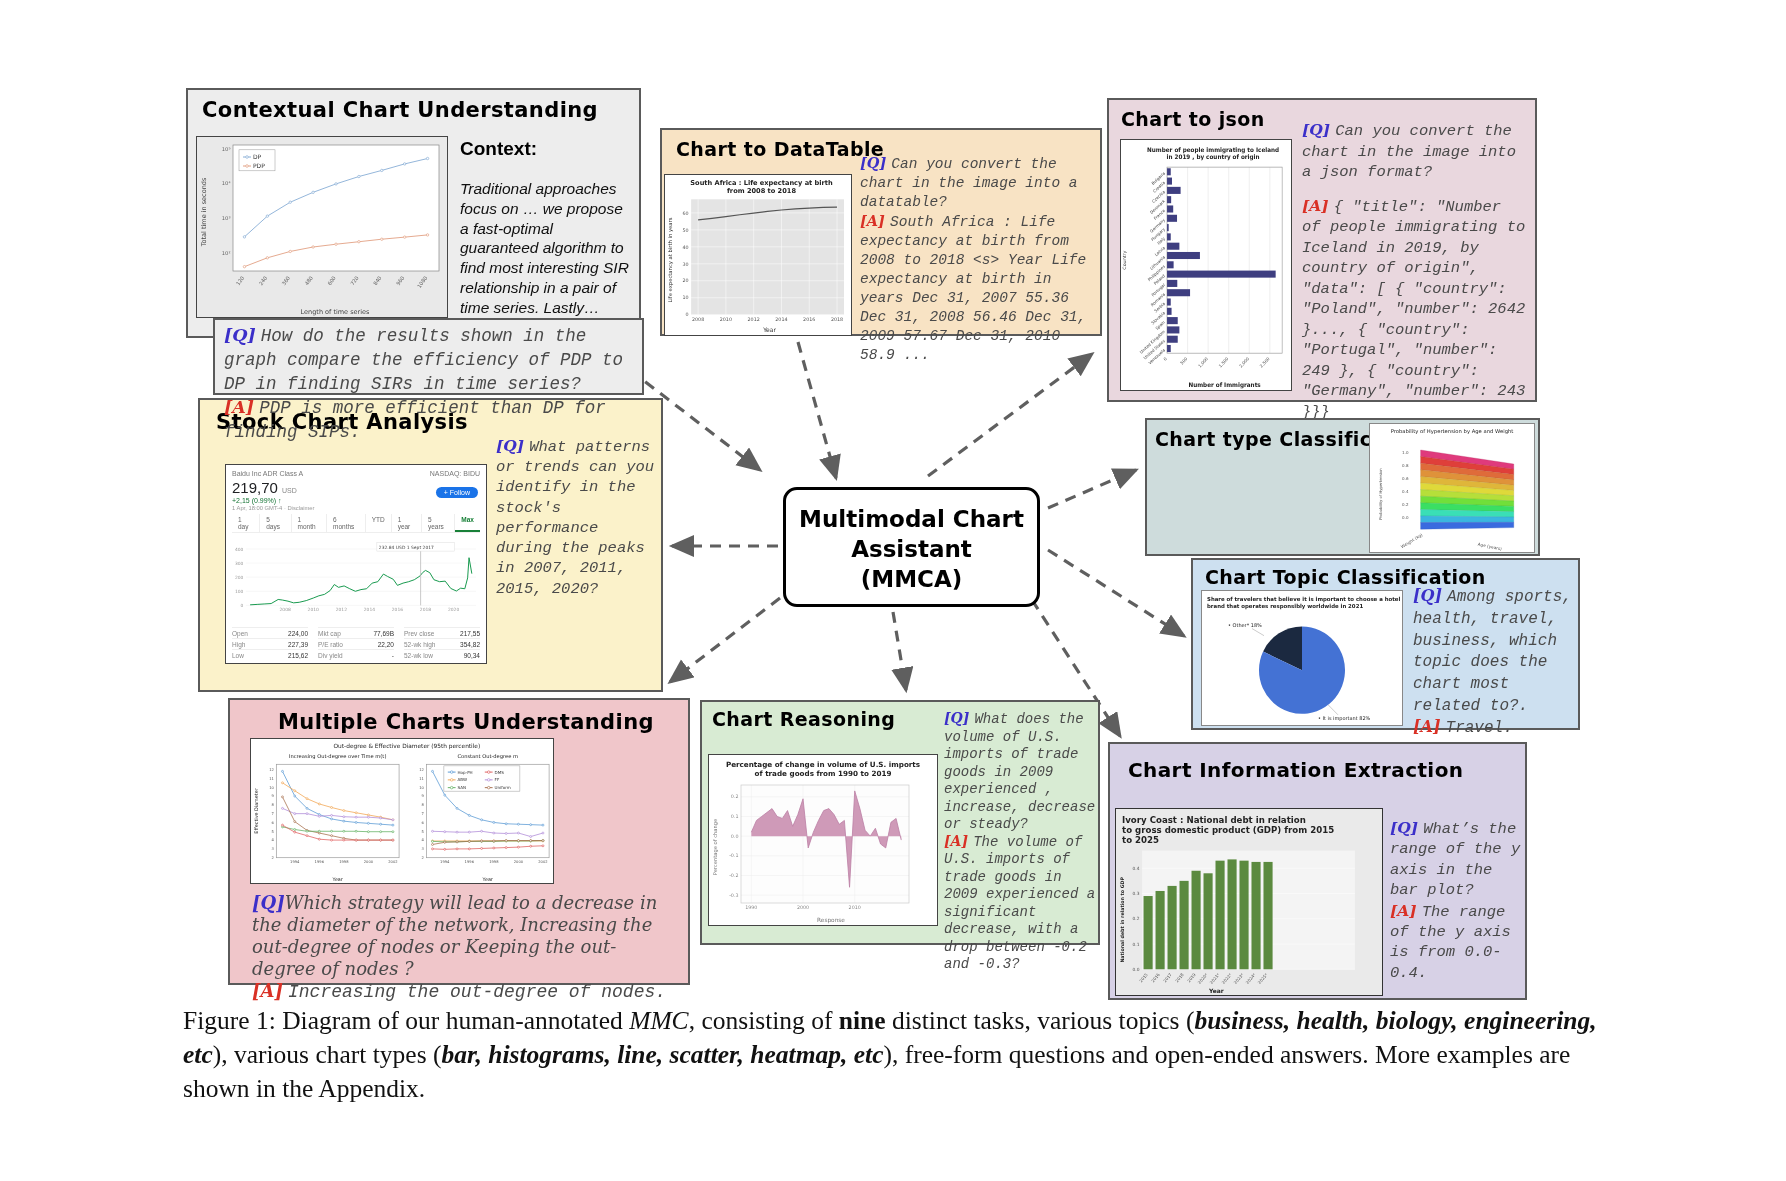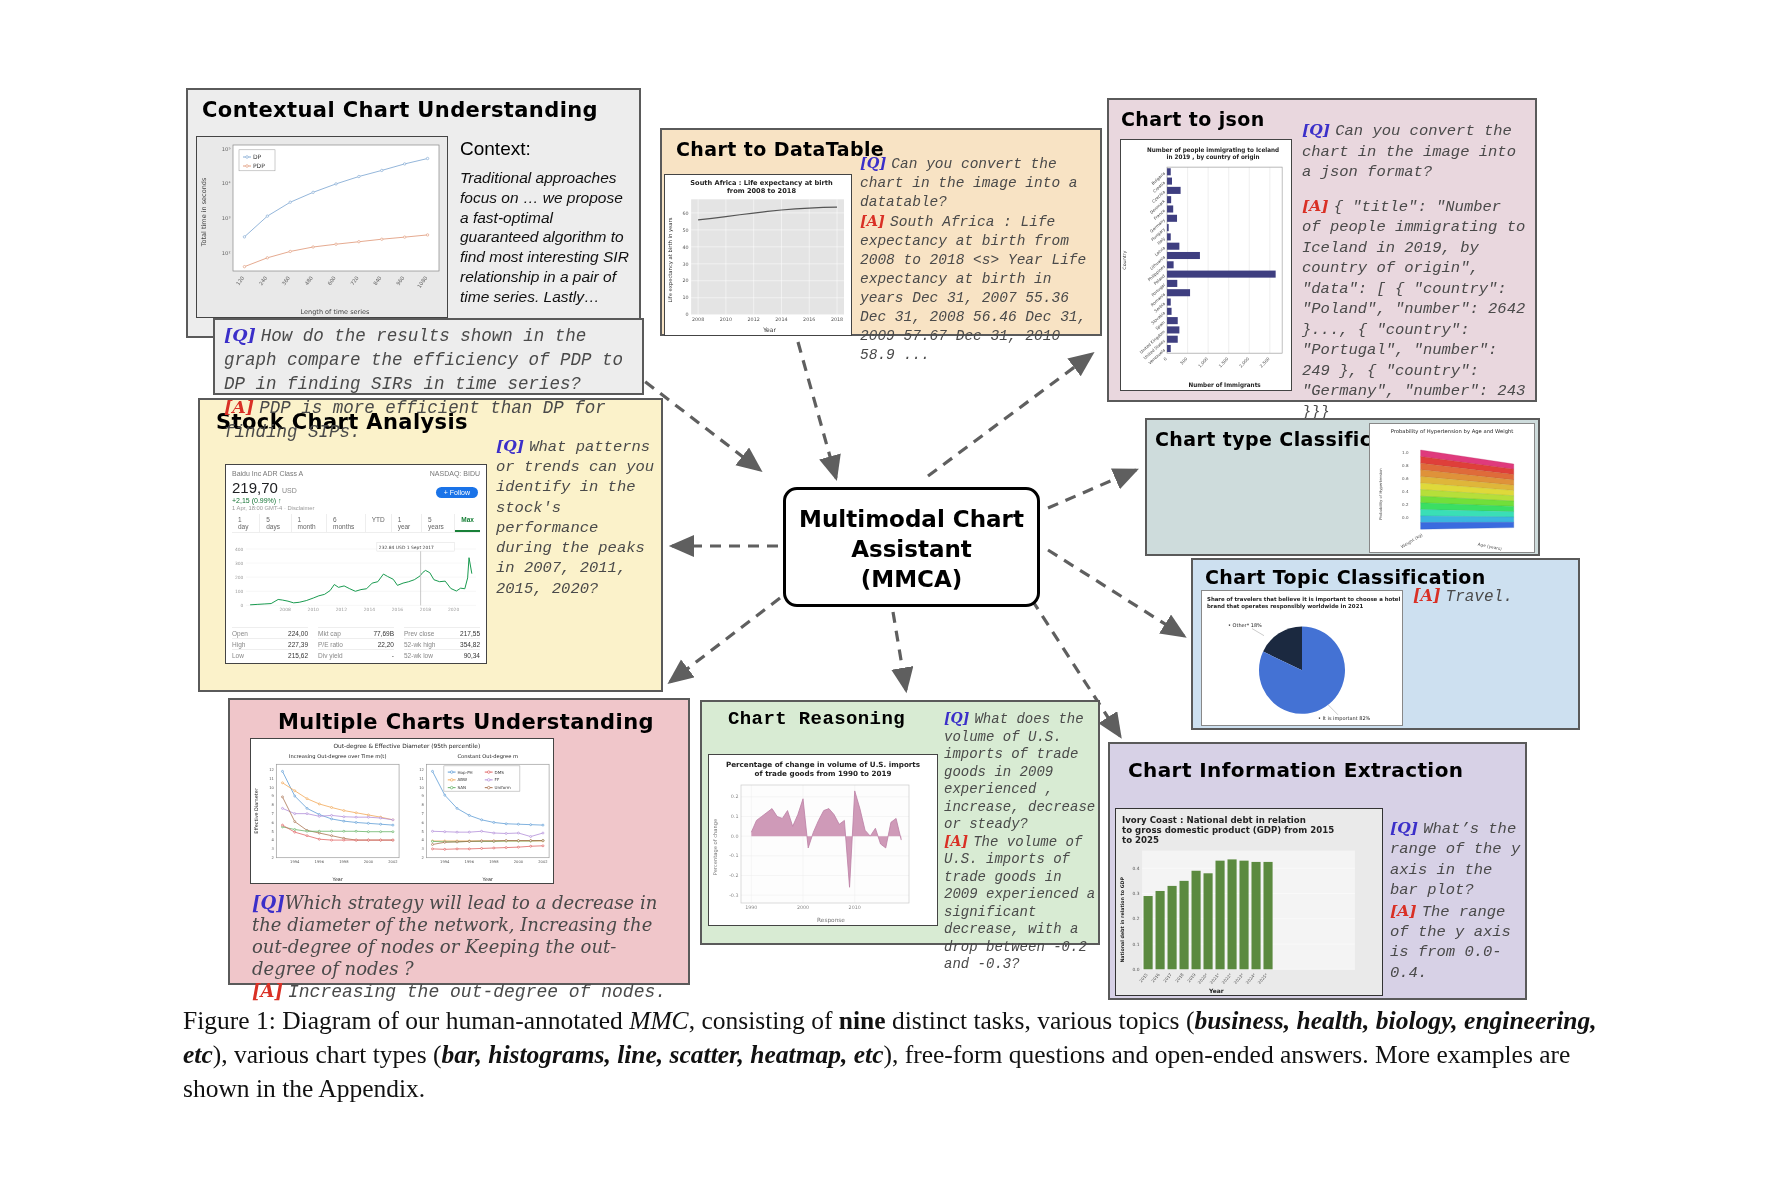--- a/index.html
+++ b/index.html
@@ -6,22 +6,22 @@
   .page{position:relative;width:1786px;height:1140px;background:#fff;overflow:hidden;font-family:"Liberation Sans",sans-serif;}
   .box{position:absolute;border:2.5px solid #5a5a5a;box-sizing:border-box;z-index:2;}
   .btitle{position:absolute;font-weight:bold;color:#000;font-family:"DejaVu Sans",sans-serif;letter-spacing:.4px;white-space:nowrap;}
   .thumb{position:absolute;background:#fff;border:1.5px solid #444;box-sizing:border-box;overflow:hidden;}
   .thumb svg{width:100%;height:100%;display:block;}
   svg text{font-family:"DejaVu Sans",sans-serif;}
   .qa{position:absolute;font-family:"DejaVu Serif",serif;font-style:italic;color:#4a4a4a;}
   .qm{color:#3b2fc9;font-weight:bold;}
   .am{color:#d93025;font-weight:bold;}
   .qtxt{margin-left:5px;font-family:Liberation Mono, monospace;}
-  .ctxh{font-weight:normal;font-size:19px;color:#000;}
-  .ctxb{font-style:italic;font-size:15.5px;line-height:1.28;color:#111;margin-top:8px;}
+  .ctxh{font-weight:bold;font-size:19px;color:#000;}
+  .ctxb{font-style:italic;font-size:15.5px;line-height:1.28;color:#111;margin-top:19px;}
   .center-node{position:absolute;left:783px;top:487px;width:257px;height:120px;background:#fff;border:3.5px solid #000;border-radius:14px;box-sizing:border-box;z-index:4;text-align:center;font-family:"DejaVu Sans",sans-serif;font-weight:bold;font-size:23px;line-height:30px;padding-top:14px;color:#000;}
   .arrows{position:absolute;left:0;top:0;z-index:1;pointer-events:none;}
   .caption{position:absolute;left:183px;top:1004px;width:1424px;font-family:"Liberation Serif",serif;font-size:25.5px;line-height:1.33;color:#111;}
   .caption .i{font-style:italic;}
   .caption .b{font-weight:bold;}
   .caption .bi{font-weight:bold;font-style:italic;}
   .rule{position:absolute;left:183px;top:1167px;width:1424px;height:5px;background:#000;}
   
   .stockw{font-family:"Liberation Sans",sans-serif;position:relative;padding:5px 6px;}
   .srow1{display:flex;justify-content:space-between;font-size:7px;color:#777;}
@@ -280,20 +280,21 @@
           <path d="M100,78 L61.09243674396116,59.69149046270188 A43,43 0 1 0 100.00000000000001,35 Z" fill="#4472d4"></path>
           <line x1="62" y1="44" x2="50" y2="37" stroke="#999" stroke-width="0.5"></line>
           <line x1="126" y1="112" x2="136" y2="122" stroke="#999" stroke-width="0.5"></line>
           <text x="26" y="35" font-size="5" fill="#222" text-anchor="start">• Other* 18%</text>
           <text x="116" y="127" font-size="5" fill="#222" text-anchor="start">• It is important 82%</text>
           <text x="5" y="10" font-size="5.4" fill="#222" text-anchor="start" font-weight="bold">Share of travelers that believe it is important to choose a hotel</text>
           <text x="5" y="17" font-size="5.4" fill="#222" text-anchor="start" font-weight="bold">brand that operates responsibly worldwide in 2021</text>
         </svg>
     </div>
     <div class="qa" style="left:220px;top:26px;width:160px;font-size:16px;line-height:1.24;">
+      <div><span class="qm">[Q]</span><span class="qtxt">Among sports, health, travel, business, which topic does the chart most related to?.</span></div>
       <div><span class="am">[A]</span><span class="qtxt">Travel.</span></div>
     </div>
   </div>
 
   <div class="box" style="left:198px;top:398px;width:465px;height:294px;background:#fbf2ca;">
     <div class="btitle" style="left:16px;top:10px;font-size:21px;">Stock Chart Analysis</div>
     <div class="thumb stockw" style="left:25px;top:64px;width:262px;height:200px;">
       <div class="srow1">
         <span>Baidu Inc ADR Class A</span>
         <span>NASDAQ: BIDU</span>
@@ -583,21 +584,21 @@
         </svg>
     </div>
     <div class="qa" style="left:22px;top:192px;width:424px;font-size:18px;line-height:1.22;">
       <span class="qm">[Q]</span><span>Which strategy will lead to a decrease in the diameter of the network,  Increasing the out-degree of nodes or Keeping the out-degree of nodes ?</span>
       <br>
       <span class="am">[A]</span><span class="qtxt">Increasing the out-degree of nodes.</span>
     </div>
   </div>
 
   <div class="box" style="left:700px;top:700px;width:400px;height:245px;background:#d8ebd3;">
-    <div class="btitle" style="left:26px;top:6px;font-size:19px;font-family:Liberation Mono, monospace;">Chart Reasoning</div>
+    <div class="btitle" style="left:10px;top:6px;font-size:19px;">Chart Reasoning</div>
     <div class="thumb" style="left:6px;top:52px;width:230px;height:172px;">
       <svg viewBox="0 0 228 170" preserveAspectRatio="none">
           <rect x="32" y="30" width="168" height="118" fill="#fdfdfd"></rect>
           <line x1="32" y1="41.80000000000001" x2="200" y2="41.80000000000001" stroke="#ececec" stroke-width="0.5"></line>
           <text x="29.5" y="43.48000000000001" text-anchor="end" font-size="4.8" fill="#888">0.2</text>
           <line x1="32" y1="61.46666666666667" x2="200" y2="61.46666666666667" stroke="#ececec" stroke-width="0.5"></line>
           <text x="29.5" y="63.14666666666667" text-anchor="end" font-size="4.8" fill="#888">0.1</text>
           <line x1="32" y1="81.13333333333334" x2="200" y2="81.13333333333334" stroke="#ececec" stroke-width="0.5"></line>
           <text x="29.5" y="82.81333333333335" text-anchor="end" font-size="4.8" fill="#888">0.0</text>
           <line x1="32" y1="100.80000000000001" x2="200" y2="100.80000000000001" stroke="#ececec" stroke-width="0.5"></line>

